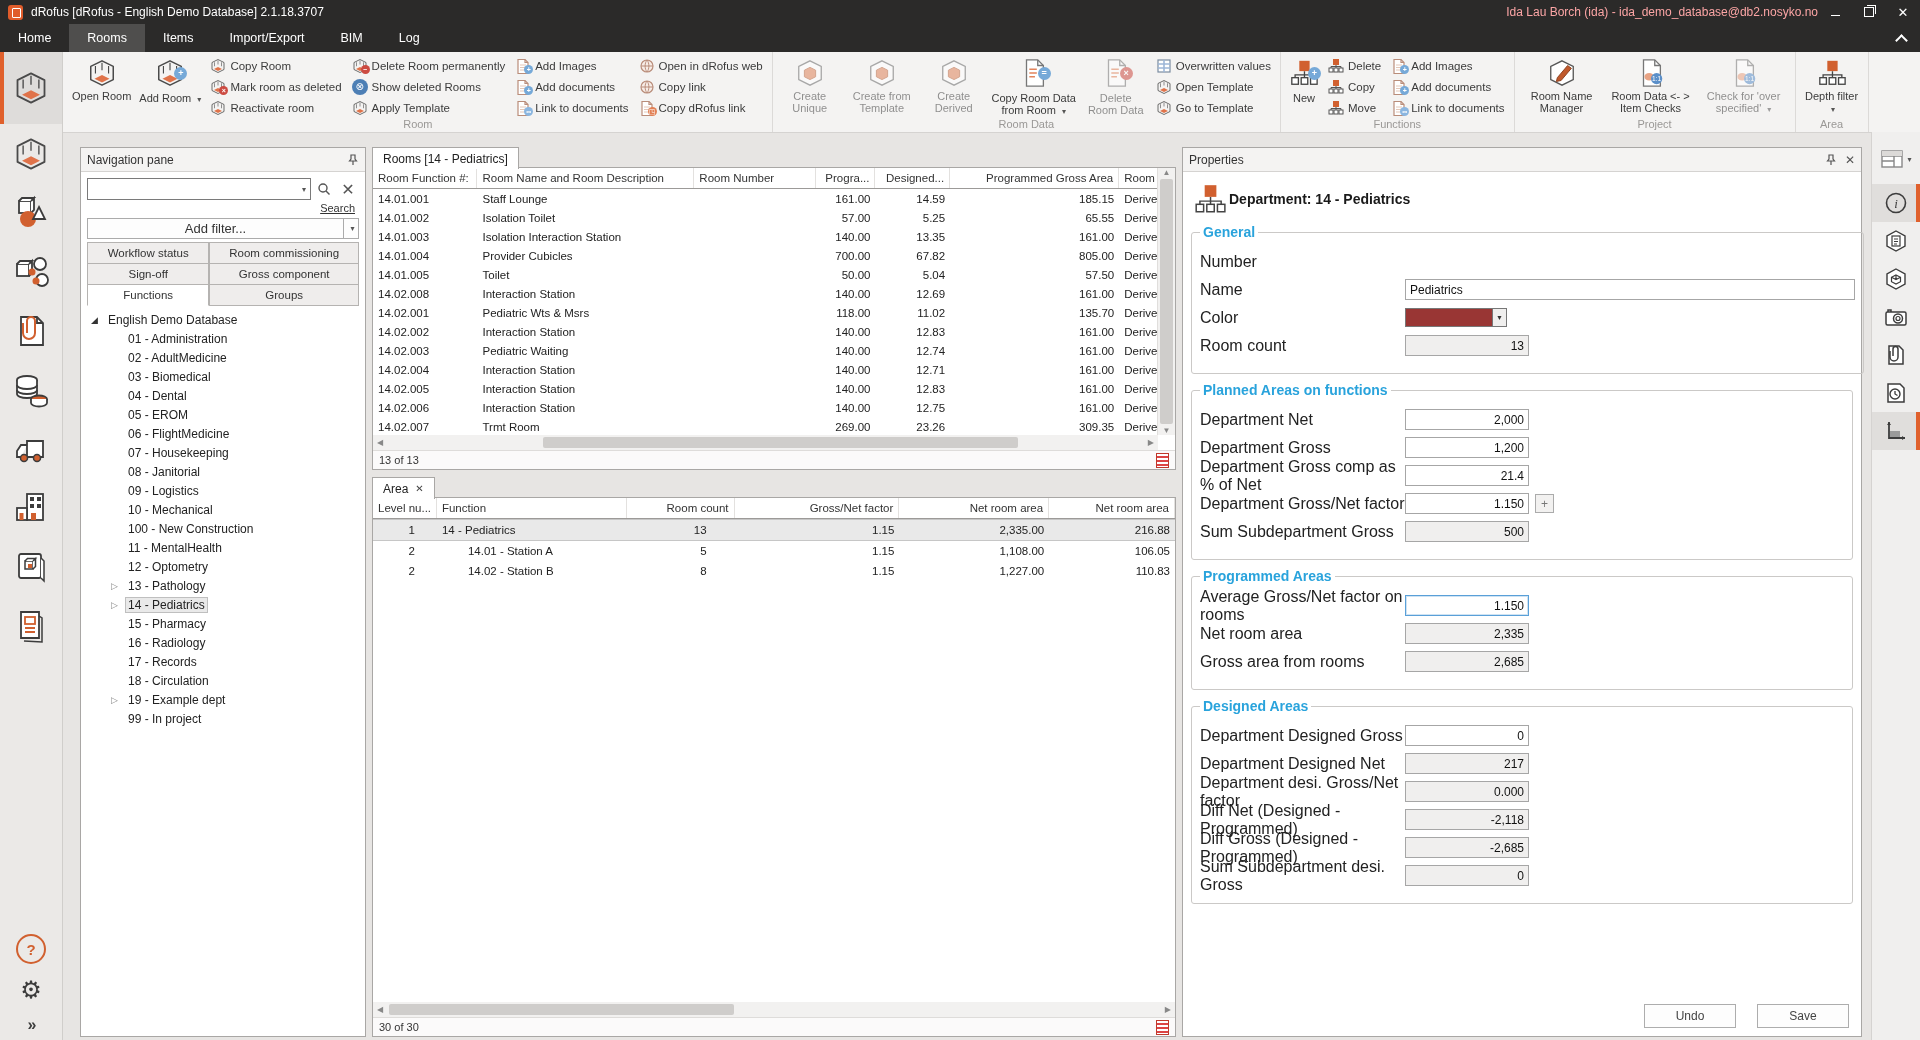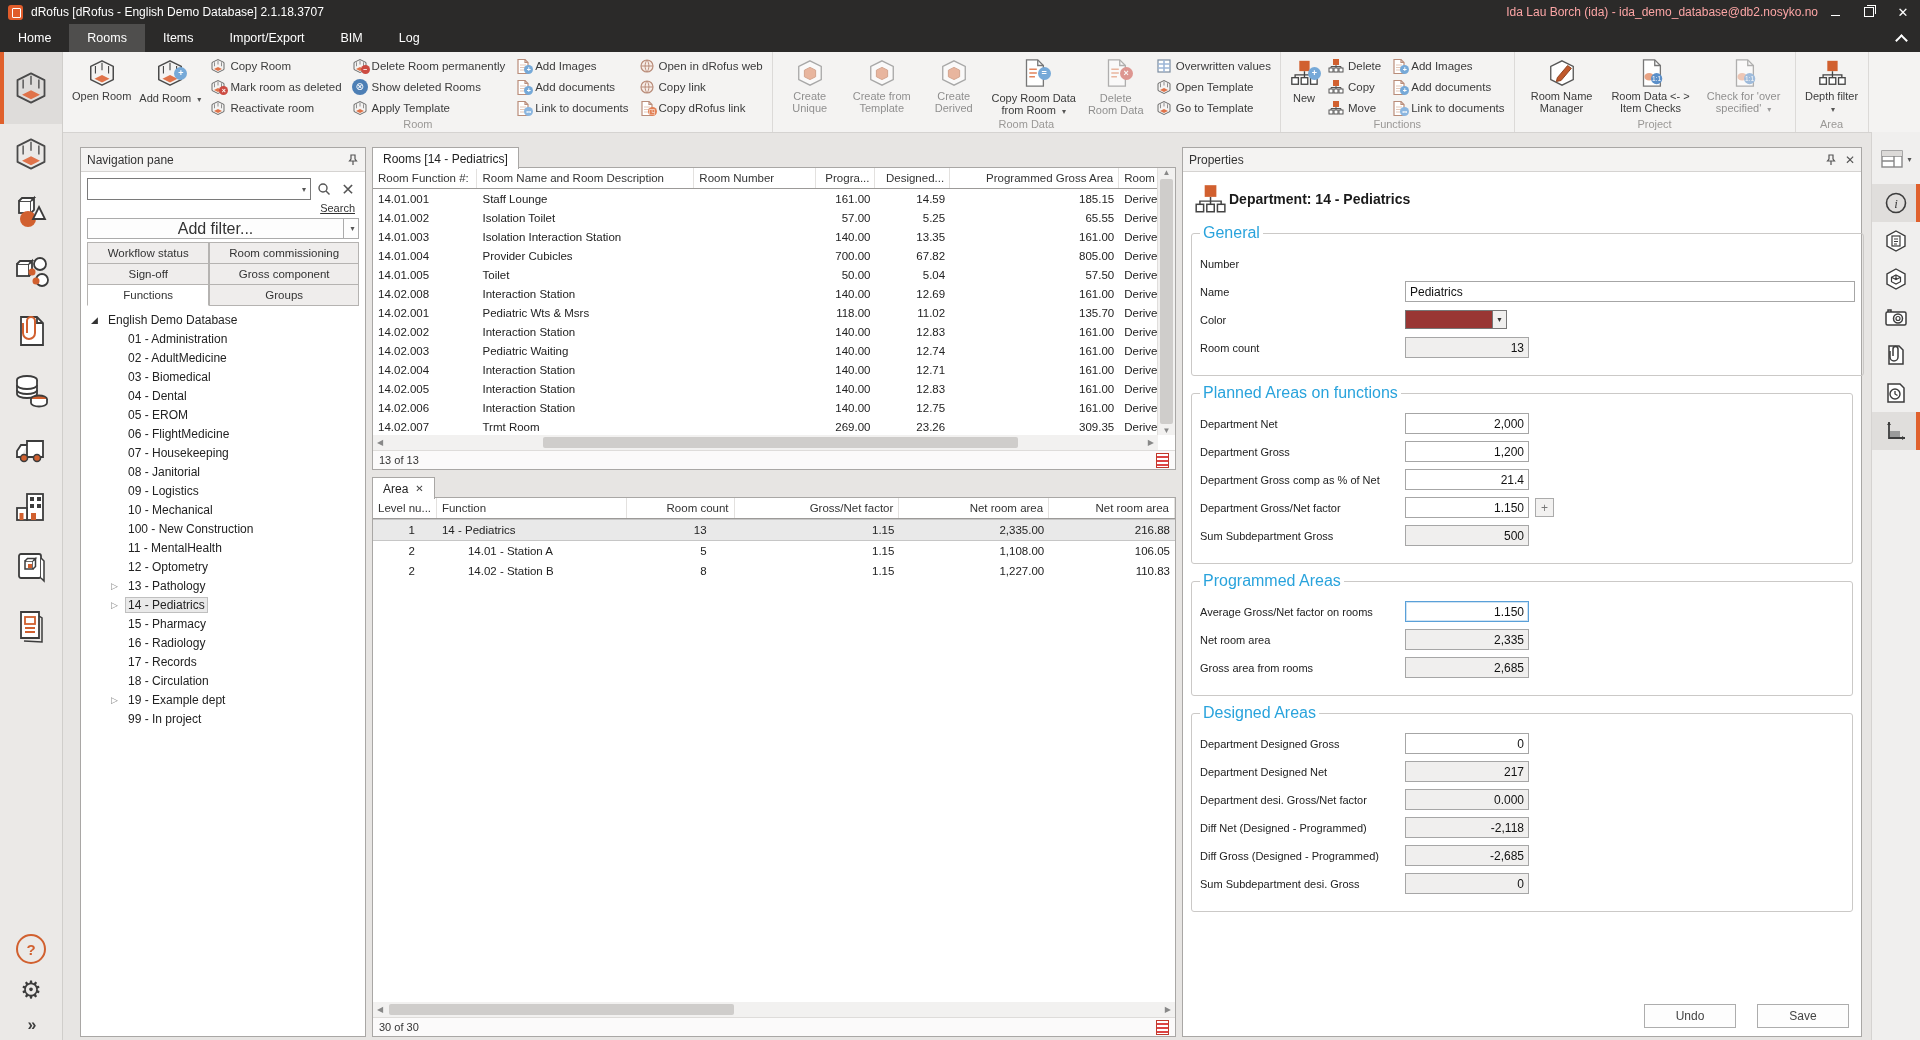--- a/index.html
+++ b/index.html
@@ -53,21 +53,21 @@
   .pin{width:12px;height:12px;color:#555}
   .xg{color:#555;font-size:12px}
   
   #navpane{left:80px;top:147px;width:286px;height:890px}
   #searchrow{display:flex;align-items:center;margin:6px 6px 0 6px;gap:2px}
   #searchbox{flex:1;height:20px;border:1px solid #7a7a7a;display:flex;align-items:center;background:#fff}
   #searchbox .chev{margin-left:auto;margin-right:4px}
   .tbtn{width:22px;height:20px;display:flex;align-items:center;justify-content:center}
   #search-link{display:block;text-align:right;margin:2px 10px 4px 0;font-size:11px;color:#333;text-decoration:underline}
   #addfilterrow{display:flex;margin:4px 6px;height:21px}
-  #addfilter{flex:1;border:1px solid #ababab;background:#fdfdfd;font-size:16px;color:#333;display:flex;align-items:center;justify-content:center}
+  #addfilter{flex:1;border:1px solid #ababab;background:#fdfdfd;font-size:13px;color:#333;display:flex;align-items:center;justify-content:center}
   #addfilter-arrow{width:14px;border:1px solid #ababab;border-left:none;background:#fdfdfd;display:flex;align-items:center;justify-content:center}
   #navtabs{display:grid;grid-template-columns:45% 55%;margin:4px 6px 0 6px}
   .ntab{height:20px;border:1px solid #b5b3b1;background:#efedec;font-size:11.5px;color:#333;display:flex;align-items:center;justify-content:center;margin:-1px 0 0 -0px}
   .ntab.active{background:#fff;border-bottom:1px solid #fff;font-weight:normal}
   #tree{margin-top:4px;font-size:12px;color:#222;overflow:hidden}
   .titem{height:19px;display:flex;align-items:center;padding-left:10px;white-space:nowrap}
   .titem .arr{width:14px;font-size:9px;color:#777;flex:0 0 14px}
   .titem.child{padding-left:30px}
   .titem.child .arr{color:#888}
   .titem .lbl{padding:1px 3px}
@@ -94,23 +94,23 @@
   .hthumb{height:11px;background:#cfcdcb;border-radius:2px;position:absolute;top:2px}
   .statusbar{height:18px;background:#fbfafa;border-top:1px solid #dedcda;display:flex;align-items:center;
              font-size:11px;color:#333;padding:0 6px;justify-content:space-between}
   .redic{width:11px;height:13px;border:1px solid #c0392b;background:
      repeating-linear-gradient(#fff 0 2px,#d44 2px 4px)}
   
   #propspanel{left:1182px;top:147px;width:680px;height:890px}
   #prophead{display:flex;align-items:center;gap:2px;padding:10px 8px 6px 10px}
   #prophead b{font-size:14px;color:#1a1a1a}
   fieldset{border:1px solid #cbc9c7;border-radius:3px;margin:2px 8px 8px 8px;padding:4px 8px 10px 8px}
-  legend{color:#29a3dc;font-size:16px;font-weight:normal;padding:0 3px}
+  legend{color:#29a3dc;font-size:14px;font-weight:bold;padding:0 3px}
   .prow{display:flex;align-items:center;height:21px;margin:7px 0}
-  .plabel{width:205px;font-size:11px;color:#222;flex:0 0 205px}
+  .plabel{width:205px;font-size:16px;color:#222;flex:0 0 205px}
   .fld{height:19px;border:1px solid #a6a6a6;background:#fff;font-size:12px;color:#111;padding:0 4px;
        display:flex;align-items:center;box-sizing:content-box}
   .fld.wide{width:440px}
   .fld.nrw{width:114px}
   .fld.ro{background:#f0efee}
   .fld.num{justify-content:flex-end}
   .fld.focus{border:1px solid #5aa0d8;box-shadow:inset 0 0 0 1px #cfe3f3}
   #colorswatch{width:100px;height:17px;border:1px solid #777;display:flex;justify-content:flex-end}
   #colorswatch .dd{width:13px;height:100%;border-left:1px solid #777;background:#f0efee;display:flex;align-items:center;justify-content:center;font-size:7px;color:#333}
   .plusbtn{width:17px;height:17px;border:1px solid #ababab;background:#f2f1f0;color:#777;font-size:12px;

